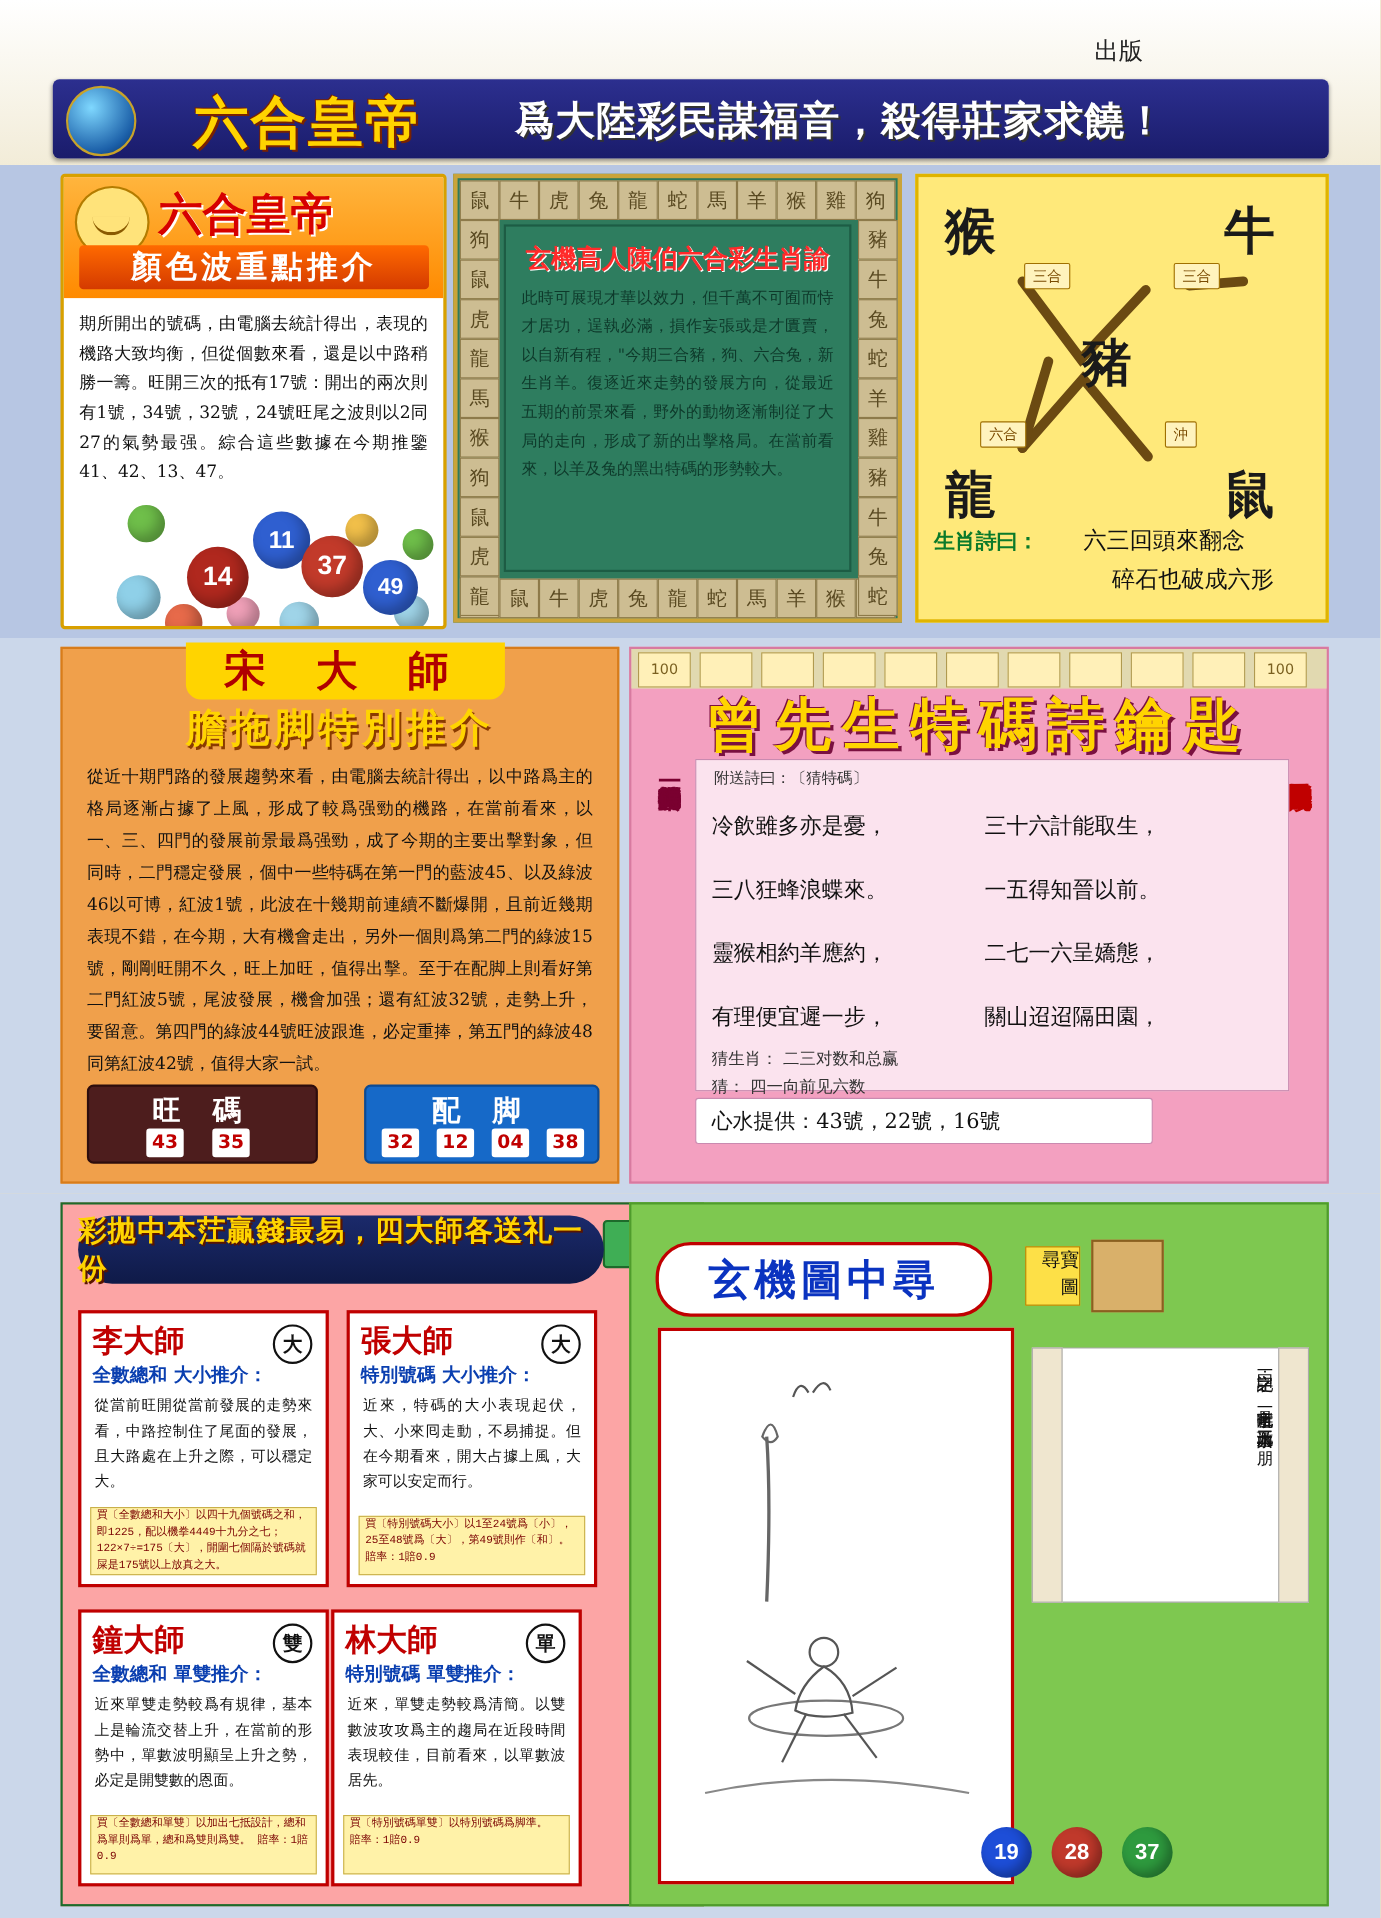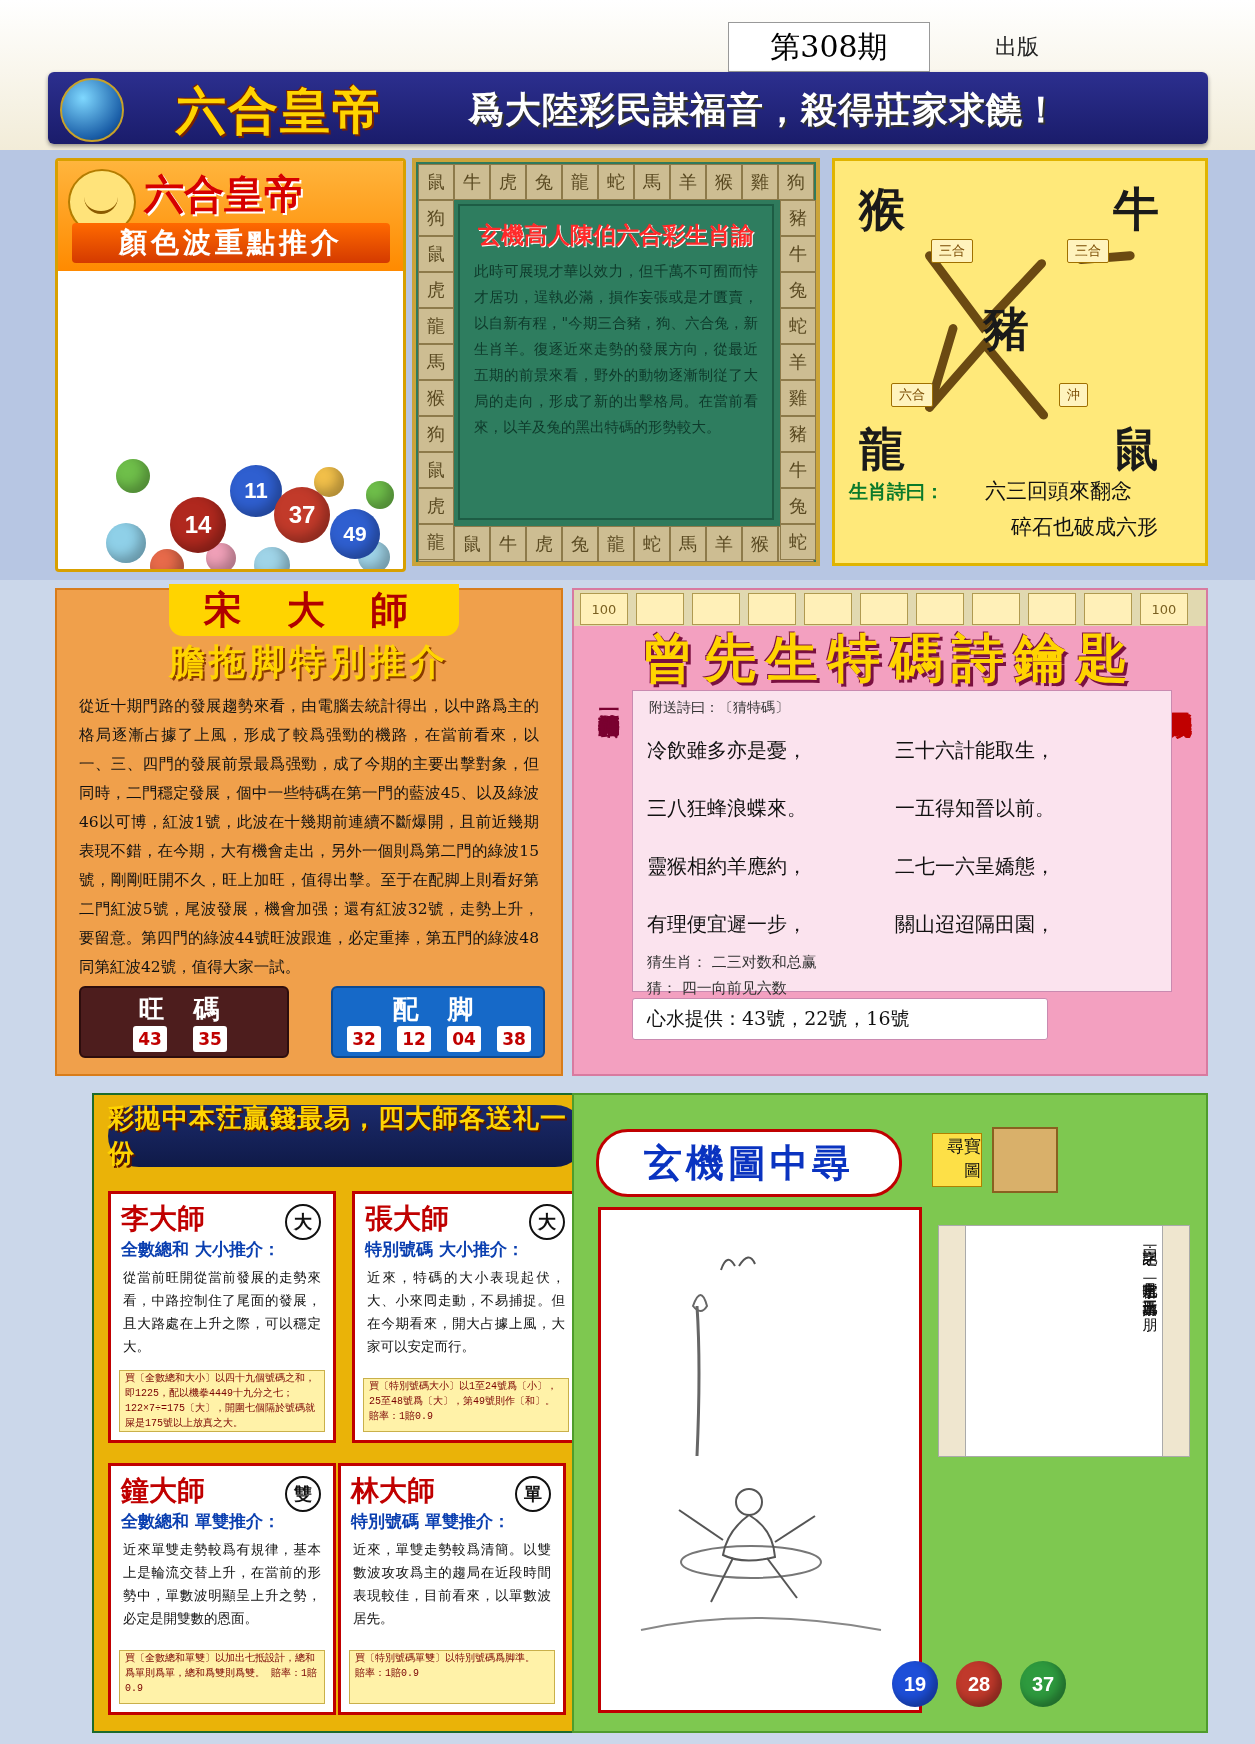--- a/index.html
+++ b/index.html
@@ -211,21 +211,21 @@
   .zeng-hint{
     position:absolute;left:58px;top:408px;width:400px;height:40px;
     background:#fff;border:1px solid #c98ab0;border-radius:3px;
     display:flex;align-items:center;padding-left:14px;
     font-size:19px;color:#111;font-family:"DejaVu Serif","Liberation Serif",serif;
   }
   
   .botwrap{position:absolute;left:0;top:1085px;width:1255px;height:659px;background:#cbd7ea;}
   .card-four{
     position:absolute;left:55px;top:8px;width:585px;height:640px;
-    background:#eab308;border:2px solid #1d6b2b;box-sizing:border-box;margin-left:37px;
+    background:#fca5a5;border:2px solid #1d6b2b;box-sizing:border-box;
   }
   .four-banner{
     position:absolute;left:14px;top:10px;width:478px;height:62px;
     background:linear-gradient(#1b2a6b,#0f1a48);border-radius:31px;
     display:flex;align-items:center;justify-content:center;
   }
   .four-banner-text{
     font-size:26px;font-weight:bold;color:#ffd400;letter-spacing:1px;
     font-family:"DejaVu Serif","Liberation Serif",serif;
     text-shadow:2px 2px 0 #5a1500;
@@ -308,38 +308,38 @@
     font-family:"Liberation Sans",sans-serif;
   }
   .figure{position:absolute;left:0;top:0;width:100%;height:100%;}
 </style>
 </head>
 <body>
 
 <div class="page">
 
   <div class="header">
-    <div class="issue-box">第308期</div>
     <div class="pub-text">出版</div>
     <div class="banner">
       <div class="banner-globe"></div>
       <div class="banner-title">六合皇帝</div>
       <div class="banner-sub">爲大陸彩民謀福音，殺得莊家求饒！</div>
     </div>
   </div>
 
   <div class="topwrap">
 
     <div class="card-left">
       <div class="cl-header">
         <div class="cl-face"></div>
         <div class="cl-face-label">呂博士</div>
         <div class="cl-title">六合皇帝</div>
         <div class="cl-sub">顏色波重點推介</div>
       </div>
+      <div class="cl-body">期所開出的號碼，由電腦去統計得出，表現的機路大致均衡，但從個數來看，還是以中路稍勝一籌。旺開三次的抵有17號：開出的兩次則有1號，34號，32號，24號旺尾之波則以2同27的氣勢最强。綜合這些數據在今期推鑒41、42、13、47。</div>
       <div class="balls" id="left-balls">
           <div class="ball" style="left: 58px; top: 8px; width: 34px; height: 34px; background: rgb(111, 191, 74);"></div>
           <div class="ball" style="left: 48px; top: 72px; width: 40px; height: 40px; background: rgb(143, 208, 232);"></div>
           <div class="ball" style="left: 92px; top: 98px; width: 34px; height: 34px; background: rgb(231, 106, 74);"></div>
           <div class="ball" style="left: 148px; top: 92px; width: 30px; height: 30px; background: rgb(240, 160, 184);"></div>
           <div class="ball" style="left: 196px; top: 96px; width: 36px; height: 36px; background: rgb(159, 212, 232);"></div>
           <div class="ball" style="left: 256px; top: 16px; width: 30px; height: 30px; background: rgb(242, 192, 74);"></div>
           <div class="ball" style="left: 308px; top: 30px; width: 28px; height: 28px; background: rgb(111, 191, 74);"></div>
           <div class="ball" style="left: 300px; top: 90px; width: 32px; height: 32px; background: rgb(159, 212, 232);"></div>
           <div class="ball" style="left: 112px; top: 46px; width: 56px; height: 56px; background: rgb(176, 40, 30); font-size: 24px;">14</div>

